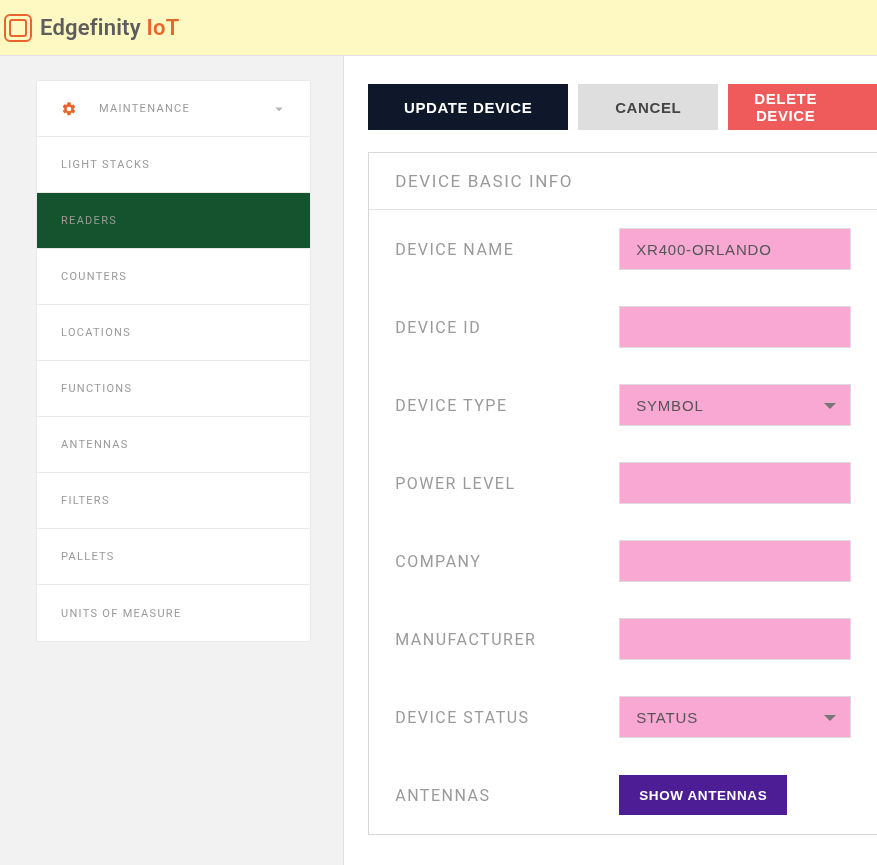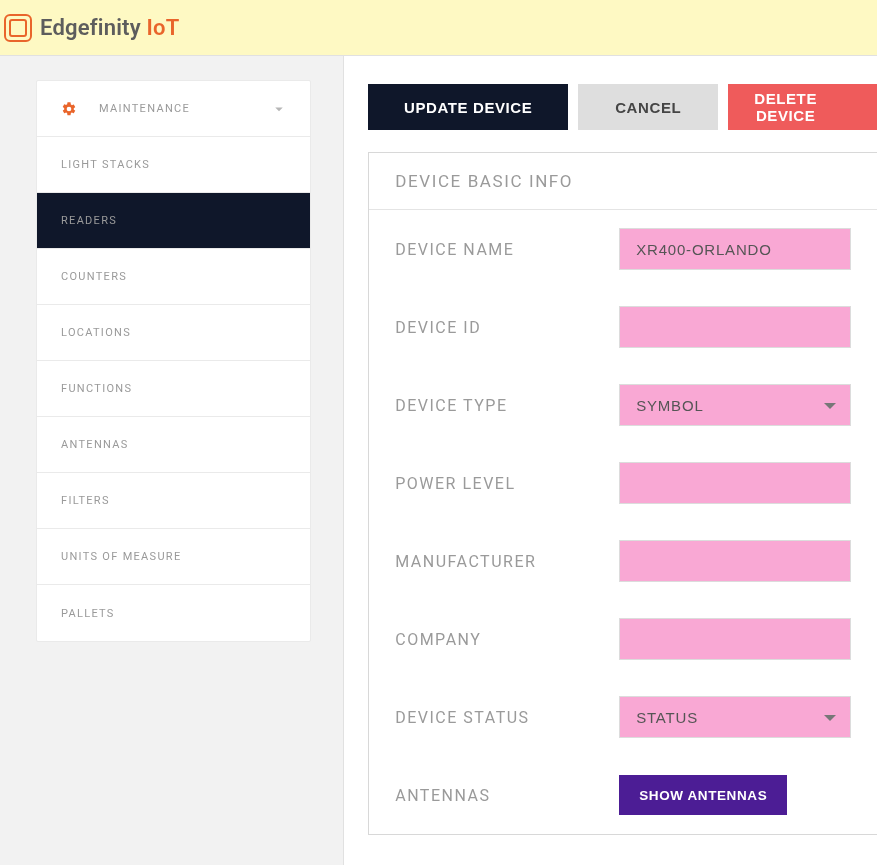--- a/index.html
+++ b/index.html
@@ -81,21 +81,21 @@
     justify-content: center;
     color: #e9652b;
   }
   .gear-icon svg { display:block; }
   .chevron {
     position: absolute;
     right: 22px;
     color: #b6b6b6;
   }
   .chevron svg { display:block; }
-  .nav-item.active { background: #0f172a; }
+  .nav-item.active { background: #14532d; }
 
   
   .main {
     flex: 1;
     padding: 28px 0 0 24px; 
     background: #fff;
   }
   .button-row {
     display: flex;
     gap: 10px;
@@ -214,24 +214,24 @@
       <div class="nav-item">
           <span>FUNCTIONS</span>
         </div>
       <div class="nav-item">
           <span>ANTENNAS</span>
         </div>
       <div class="nav-item">
           <span>FILTERS</span>
         </div>
       <div class="nav-item">
+          <span>PALLETS</span>
+        </div>
+      <div class="nav-item">
           <span>UNITS OF MEASURE</span>
-        </div>
-      <div class="nav-item">
-          <span>PALLETS</span>
         </div>
     </div>
   </div>
 
   <div class="main">
     <div class="button-row">
       <button class="btn btn-dark">UPDATE DEVICE</button>
       <button class="btn btn-gray">CANCEL</button>
       <button class="btn btn-red">DELETE DEVICE</button>
     </div>
@@ -257,26 +257,26 @@
           </select>
         </div>
       </div>
 
       <div class="form-row">
         <div class="form-label">POWER LEVEL</div>
         <div class="form-field"><input class="text-input" type="text" value="" style=""></div>
       </div>
 
       <div class="form-row">
+        <div class="form-label">COMPANY</div>
+        <div class="form-field"><input class="text-input" type="text" value="" style=""></div>
+      </div>
+
+      <div class="form-row">
         <div class="form-label">MANUFACTURER</div>
-        <div class="form-field"><input class="text-input" type="text" value="" style=""></div>
-      </div>
-
-      <div class="form-row">
-        <div class="form-label">COMPANY</div>
         <div class="form-field"><input class="text-input" type="text" value="" style=""></div>
       </div>
 
       <div class="form-row">
         <div class="form-label">DEVICE STATUS</div>
         <div class="form-field">
           <select class="select">
             <option>STATUS</option>
           </select>
         </div>

